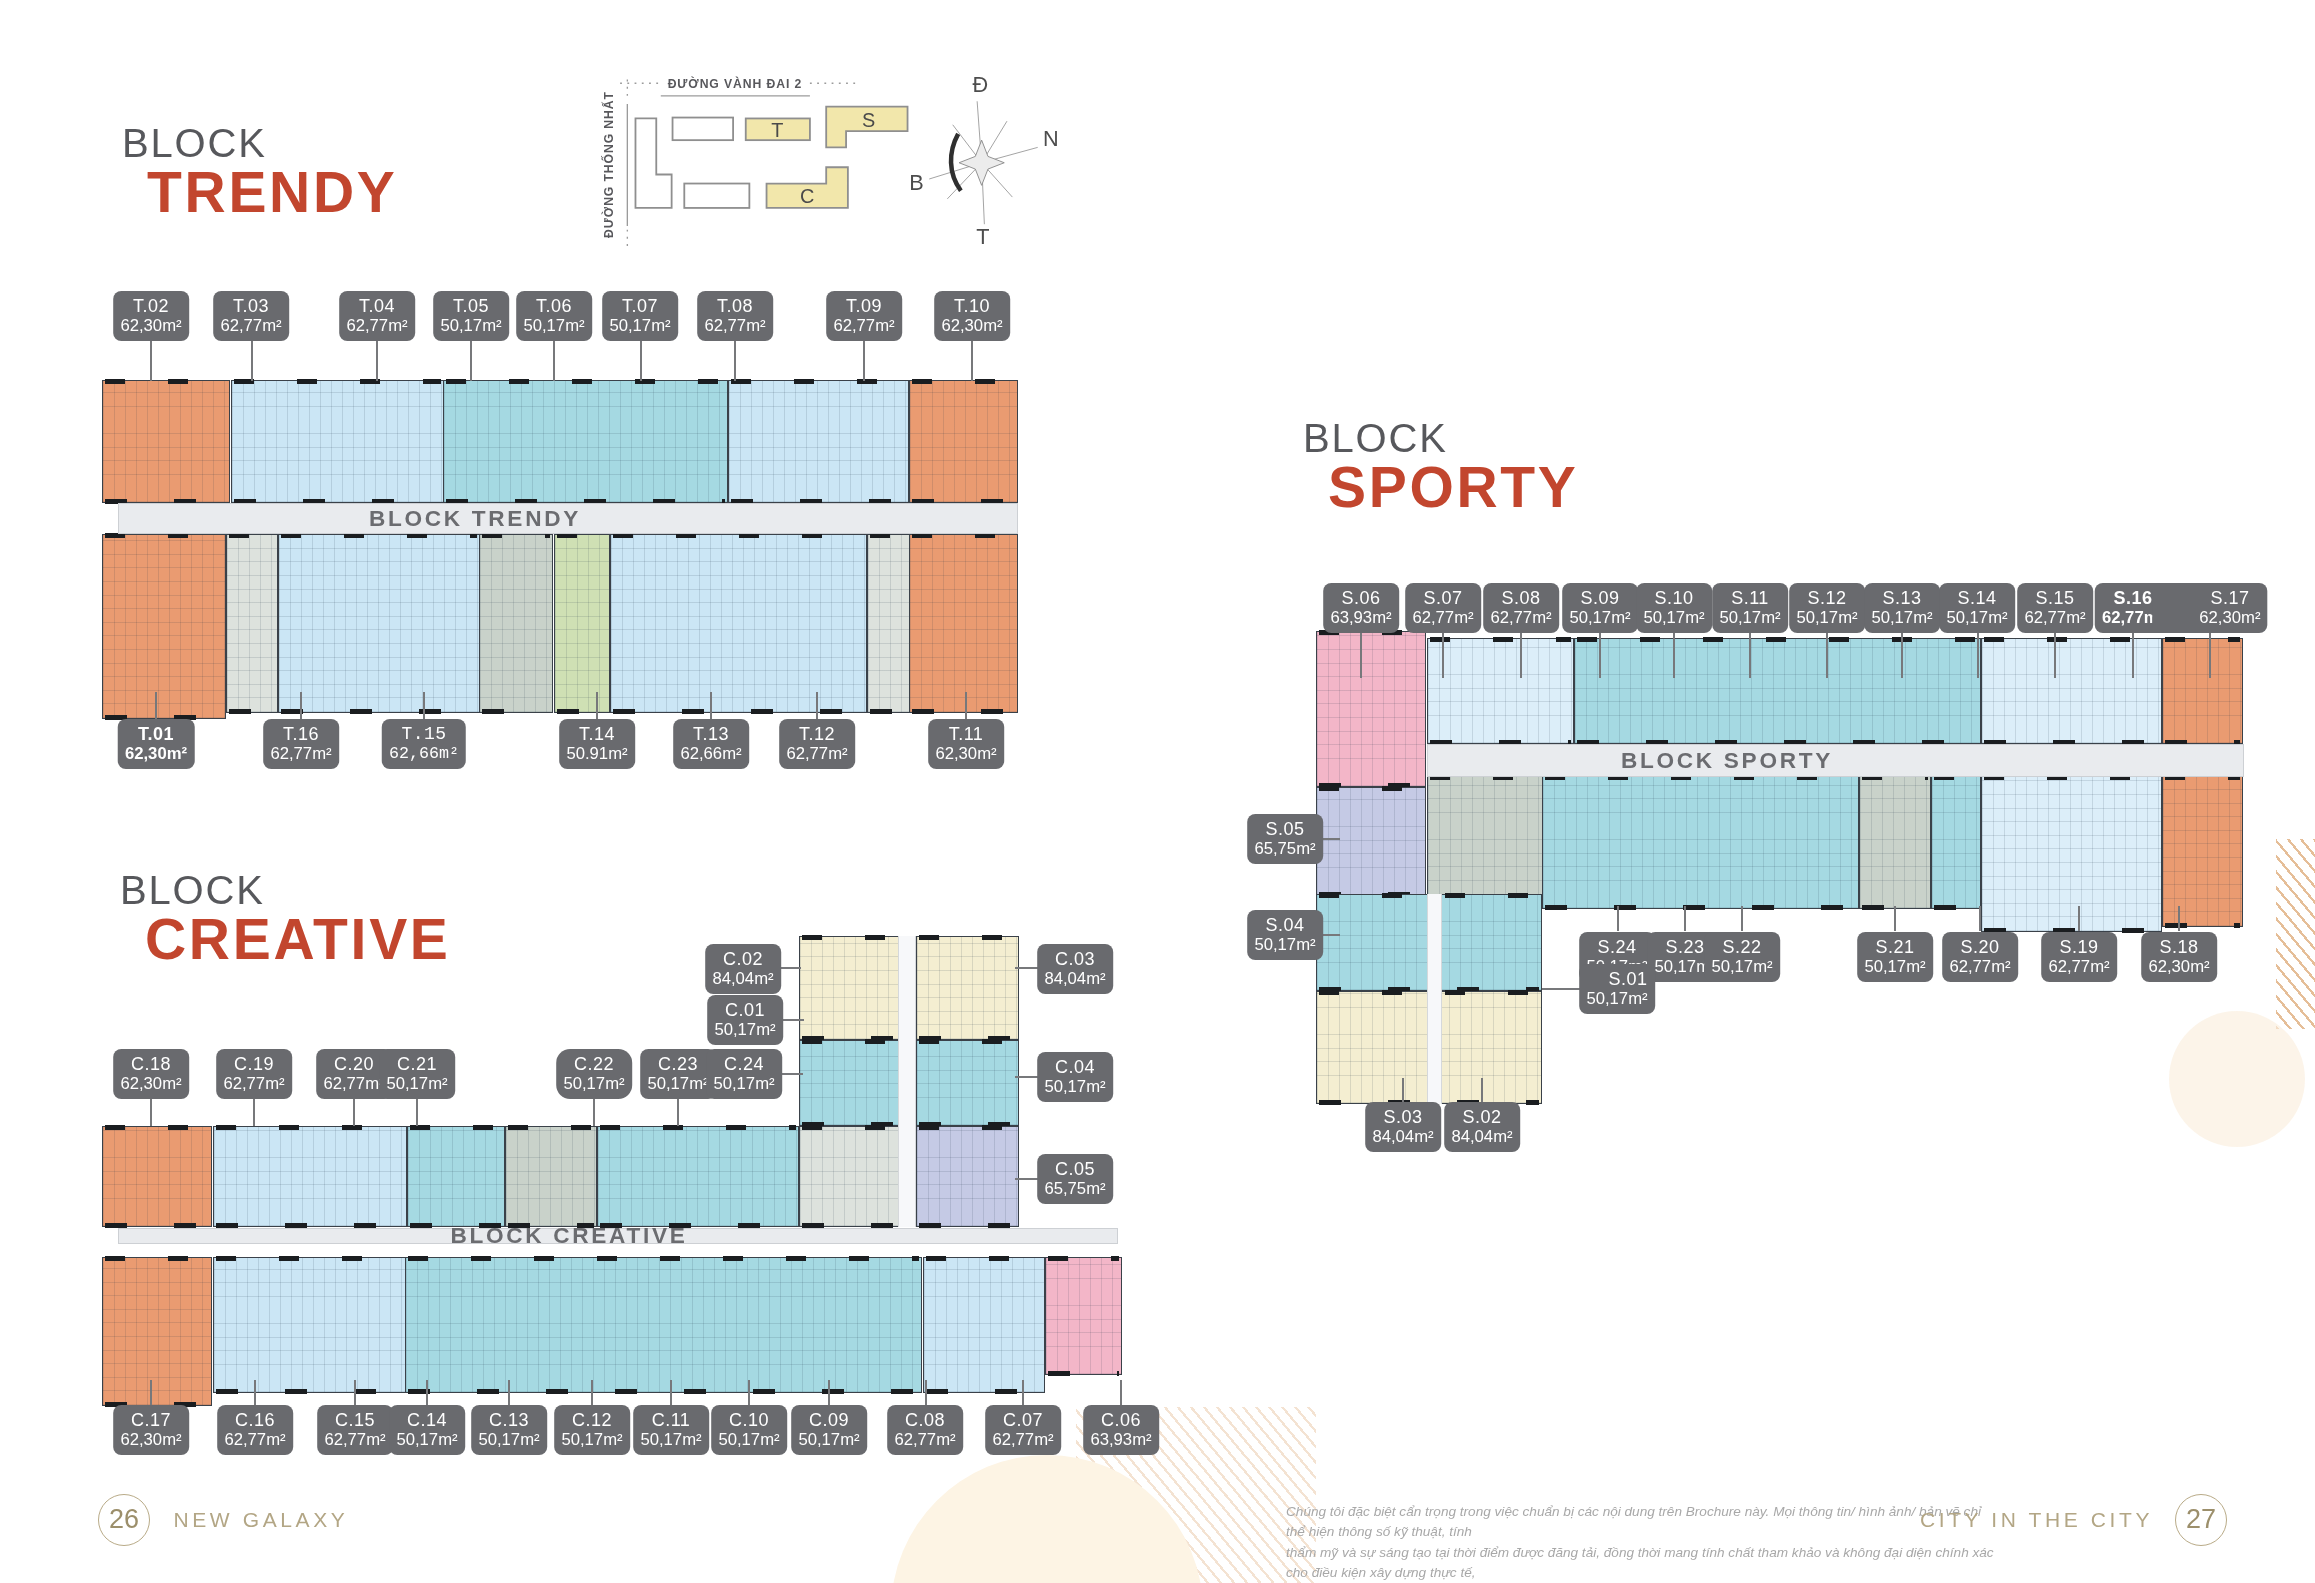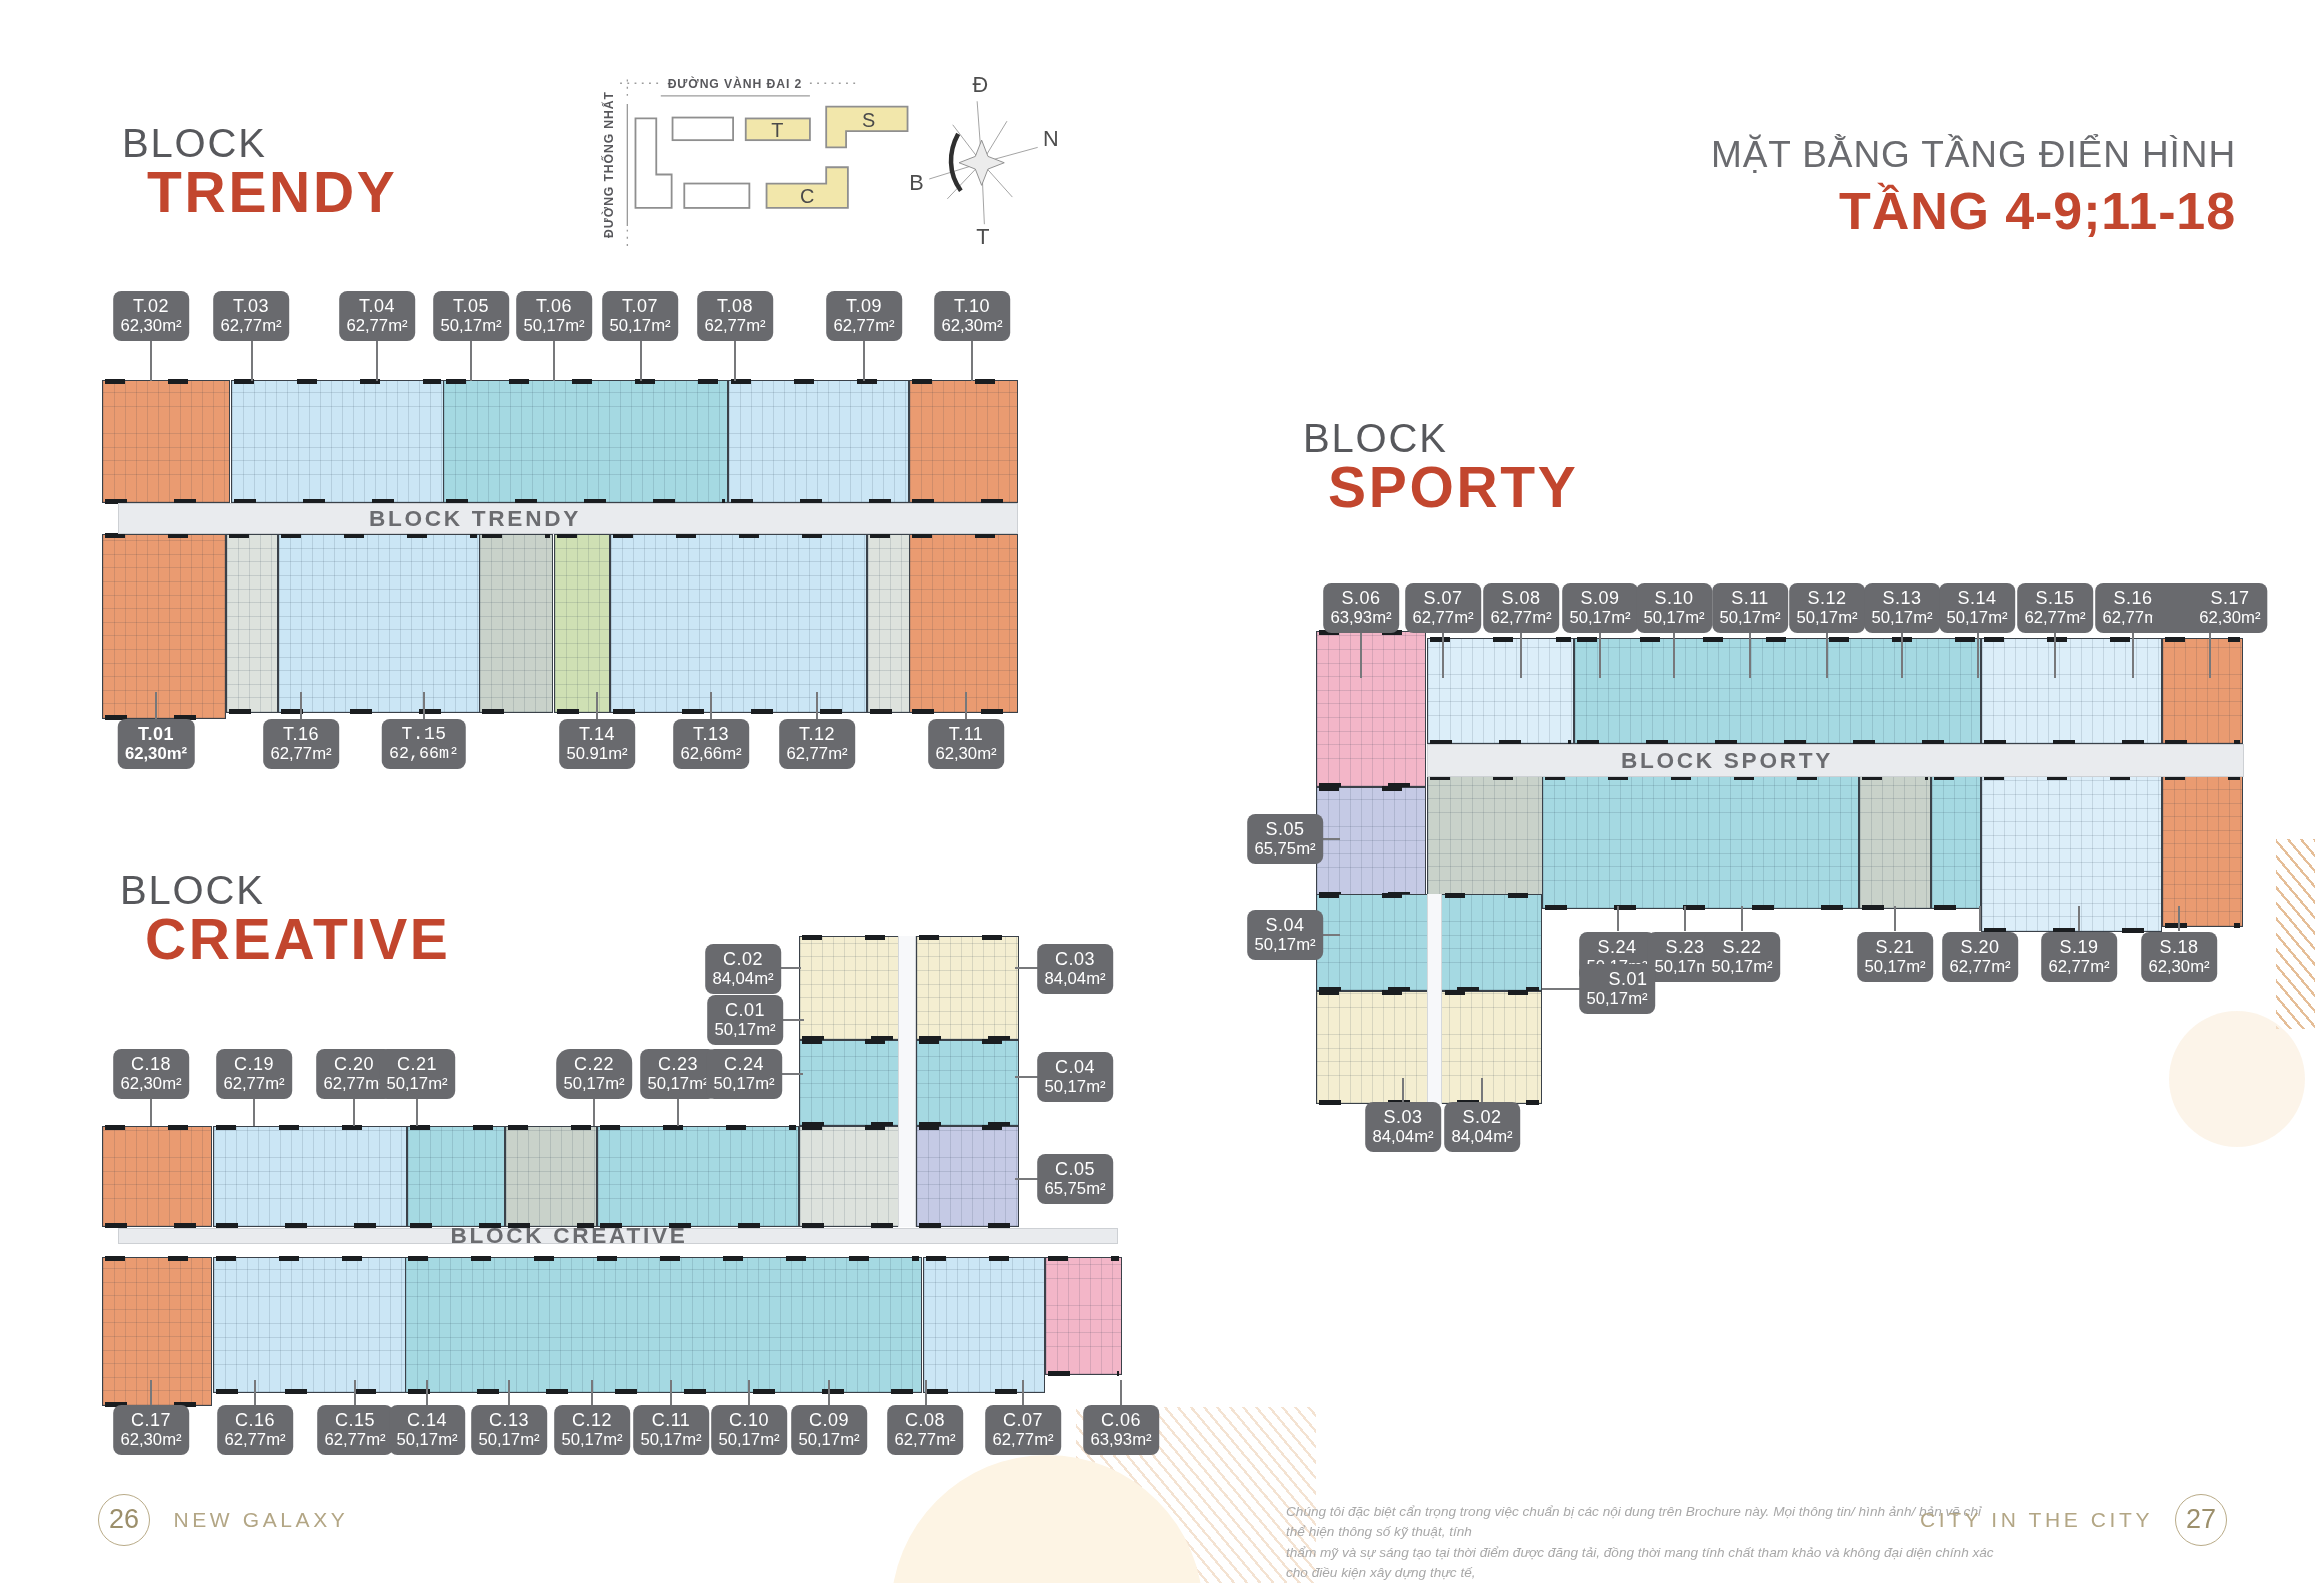--- a/index.html
+++ b/index.html
@@ -77,24 +77,20 @@
   </div>
   <div class="block-heading" style="left:1303px;top:418px;">
     <div class="bh-small">BLOCK</div>
     <div class="bh-big">SPORTY</div>
   </div>
   <div class="block-heading" style="left:120px;top:870px;">
     <div class="bh-small">BLOCK</div>
     <div class="bh-big">CREATIVE</div>
   </div>
 
-  <div id="page-title">
-    <div class="t1">MẶT BẰNG TẦNG ĐIỂN HÌNH</div>
-    <div class="t2">TẦNG 4-9;11-18</div>
-  </div>
 
   <svg id="sitemap" width="470" height="204" viewBox="0 0 520 225">
     <g stroke="#9b9b9b" stroke-width="1.5" fill="none">
       <line x1="30" y1="22" x2="74" y2="22" stroke-dasharray="2 6"></line>
       <line x1="240" y1="22" x2="292" y2="22" stroke-dasharray="2 6"></line>
       <line x1="75" y1="36" x2="240" y2="36"></line>
       <line x1="38" y1="18" x2="38" y2="40" stroke-dasharray="2 6"></line>
       <line x1="38" y1="45" x2="38" y2="180"></line>
       <line x1="38" y1="184" x2="38" y2="206" stroke-dasharray="2 6"></line>
     </g>
@@ -437,21 +433,21 @@
       <div class="chip" style="left: 1977px; top: 583px;">
         <div class="cid">S.14</div>
         <div class="car">50,17m²</div>
       </div>
       <div class="cline" style="left: 2054px; top: 631px; width: 1.8px; height: 47px;"></div>
       <div class="chip" style="left: 2055px; top: 583px;">
         <div class="cid">S.15</div>
         <div class="car">62,77m²</div>
       </div>
       <div class="cline" style="left: 2132px; top: 631px; width: 1.8px; height: 47px;"></div>
-      <div class="chip" style="left: 2133px; top: 583px;">
+      <div class="chip" style="left: 2133px; top: 583px; font-weight: bold;">
         <div class="cid">S.16</div>
         <div class="car">62,77m²</div>
       </div>
       <div class="cline" style="left: 2209px; top: 631px; width: 1.8px; height: 47px;"></div>
       <div class="chip" style="left: 2210px; top: 583px; padding-left: 47px;">
         <div class="cid">S.17</div>
         <div class="car">62,30m²</div>
       </div>
       <div class="cline" style="left: 1617px; top: 906px; width: 1.8px; height: 25px;"></div>
       <div class="chip" style="left: 1617px; top: 932px;">

